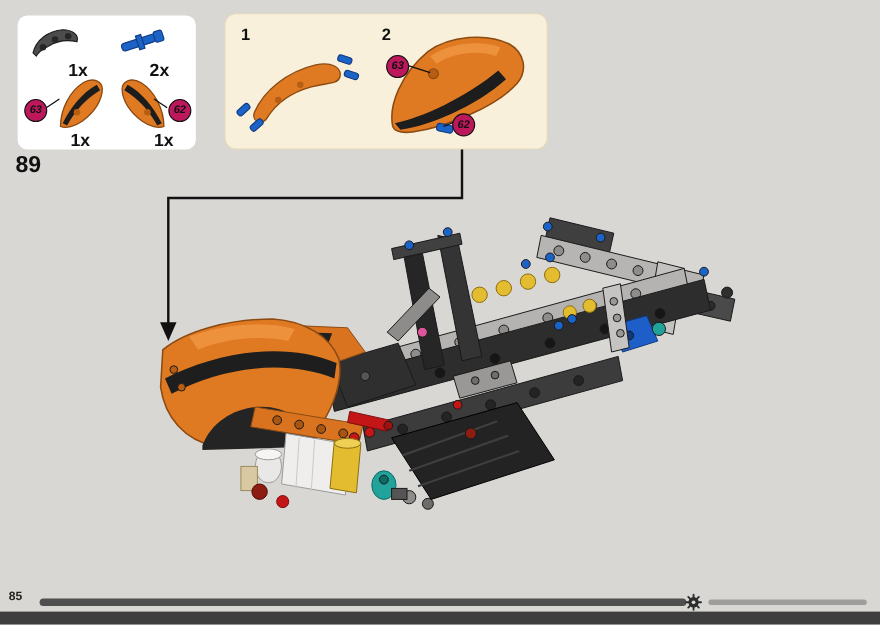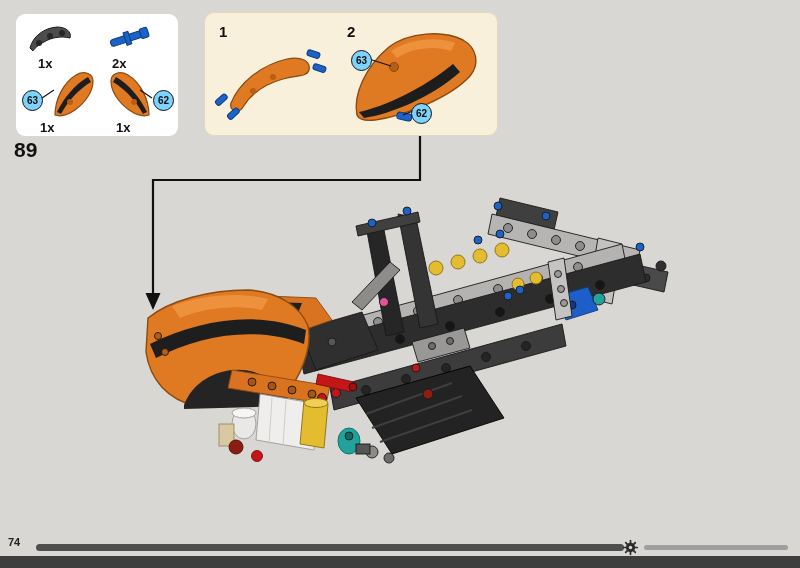--- a/index.html
+++ b/index.html
@@ -4,24 +4,24 @@
 <style>
   html,body{margin:0;padding:0;background:#d9d7d4;}
   .page{position:relative;width:800px;height:568px;background:#d9d7d4;
         font-family:"Liberation Sans","DejaVu Sans",sans-serif;overflow:hidden;}
   .art{position:absolute;left:0;top:0;width:800px;height:568px;z-index:1;}
 
   
   .parts-box{position:absolute;left:16px;top:14px;width:162px;height:122px;
              background:#ffffff;border-radius:9px;z-index:2;}
   .parts-box .pc{position:absolute;}
-  .count{position:absolute;font-size:13px;font-weight:bold;color:#111;z-index:3;}
+  .count{position:absolute;font-size:16px;font-weight:bold;color:#111;z-index:3;margin-left:24px;}
   .callout{position:absolute;width:19px;height:19px;border:1.6px solid #111;border-radius:50%;
-           background:#7dd3fc;font-size:10px;font-weight:bold;color:#111;
-           display:flex;align-items:center;justify-content:center;z-index:4;}
+           background:#be185d;font-size:10px;font-weight:bold;color:#111;
+           display:flex;align-items:center;justify-content:center;z-index:4;font-style:italic;}
   .overlay-lines{position:absolute;left:0;top:0;width:100%;height:100%;z-index:3;pointer-events:none;}
 
   
   .assembly-box{position:absolute;left:204px;top:12px;width:292px;height:122px;
                 background:#f8f0da;border:1px solid #e3d9ba;border-radius:10px;z-index:2;}
   .substep{position:absolute;font-size:15px;font-weight:bold;color:#111;z-index:3;}
   .step-art{position:absolute;z-index:2;}
 
   .step-number{position:absolute;left:14px;top:138px;font-size:21px;font-weight:800;color:#111;z-index:2;}
 
@@ -237,21 +237,21 @@
     <svg class="overlay-lines" viewBox="0 0 292 122">
       <line x1="164" y1="46" x2="186" y2="53" stroke="#111" stroke-width="1.2"></line>
       <line x1="208" y1="98" x2="198" y2="102" stroke="#111" stroke-width="1.2"></line>
     </svg>
     <div class="callout" style="left:146px;top:37px">63</div>
     <div class="callout" style="left:206px;top:90px">62</div>
   </div>
 
   <div class="step-number">89</div>
 
-  <div class="page-number">74</div>
+  <div class="page-number">85</div>
   <div class="progress">
     <div class="seg-dark"></div>
     <div class="seg-light"></div>
     <svg class="gear" viewBox="0 0 20 20">
       <g fill="#2c2c2c">
         <rect x="9" y="1" width="2" height="18" rx="1"></rect>
         <rect x="9" y="1" width="2" height="18" rx="1" transform="rotate(45 10 10)"></rect>
         <rect x="9" y="1" width="2" height="18" rx="1" transform="rotate(90 10 10)"></rect>
         <rect x="9" y="1" width="2" height="18" rx="1" transform="rotate(135 10 10)"></rect>
         <circle cx="10" cy="10" r="5.5"></circle>

